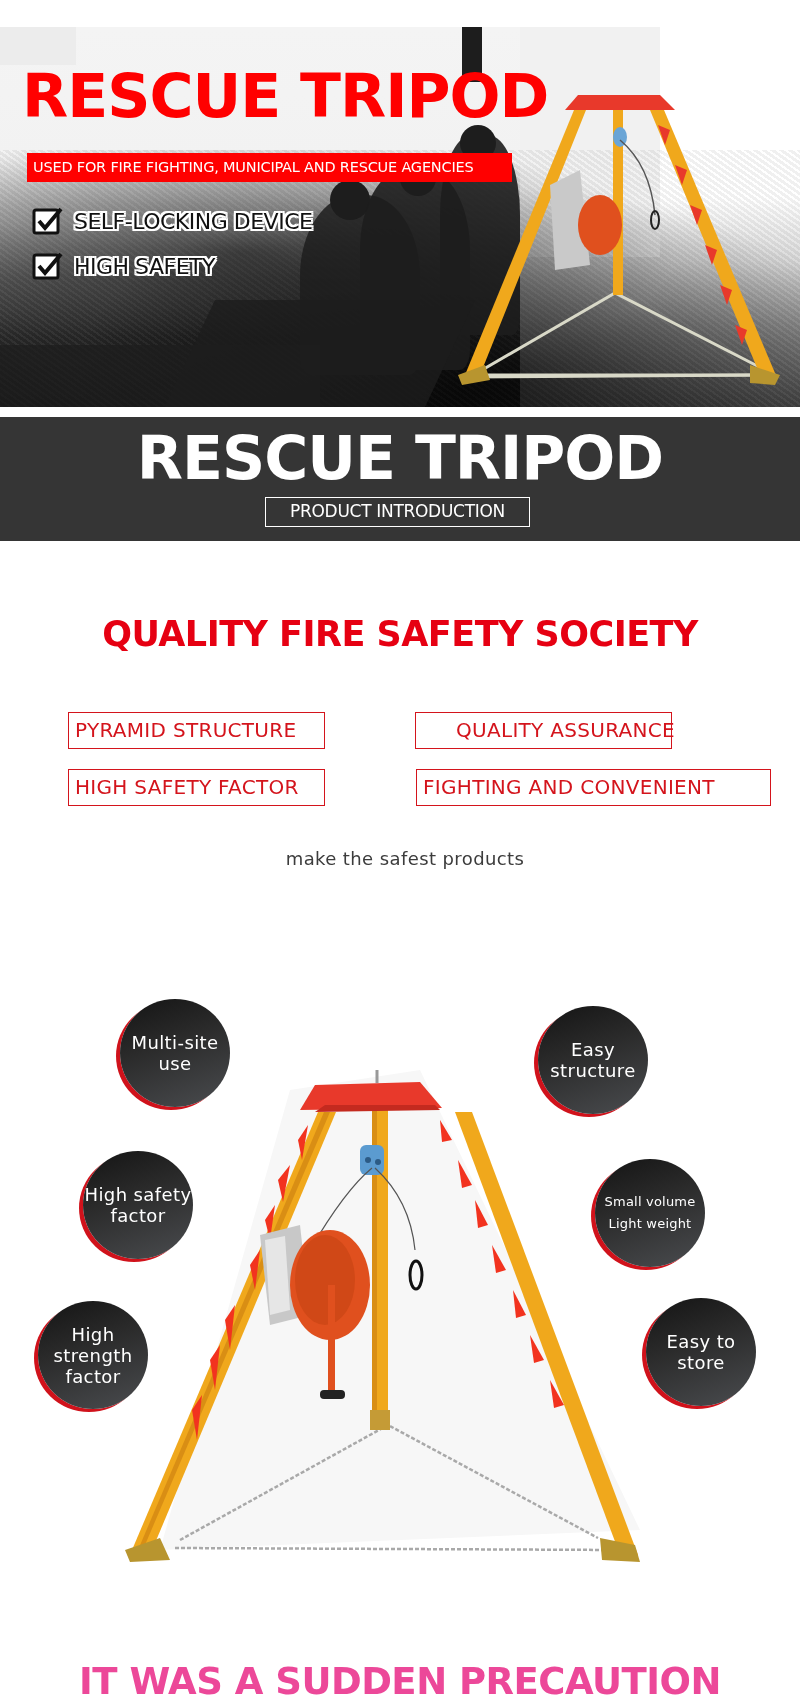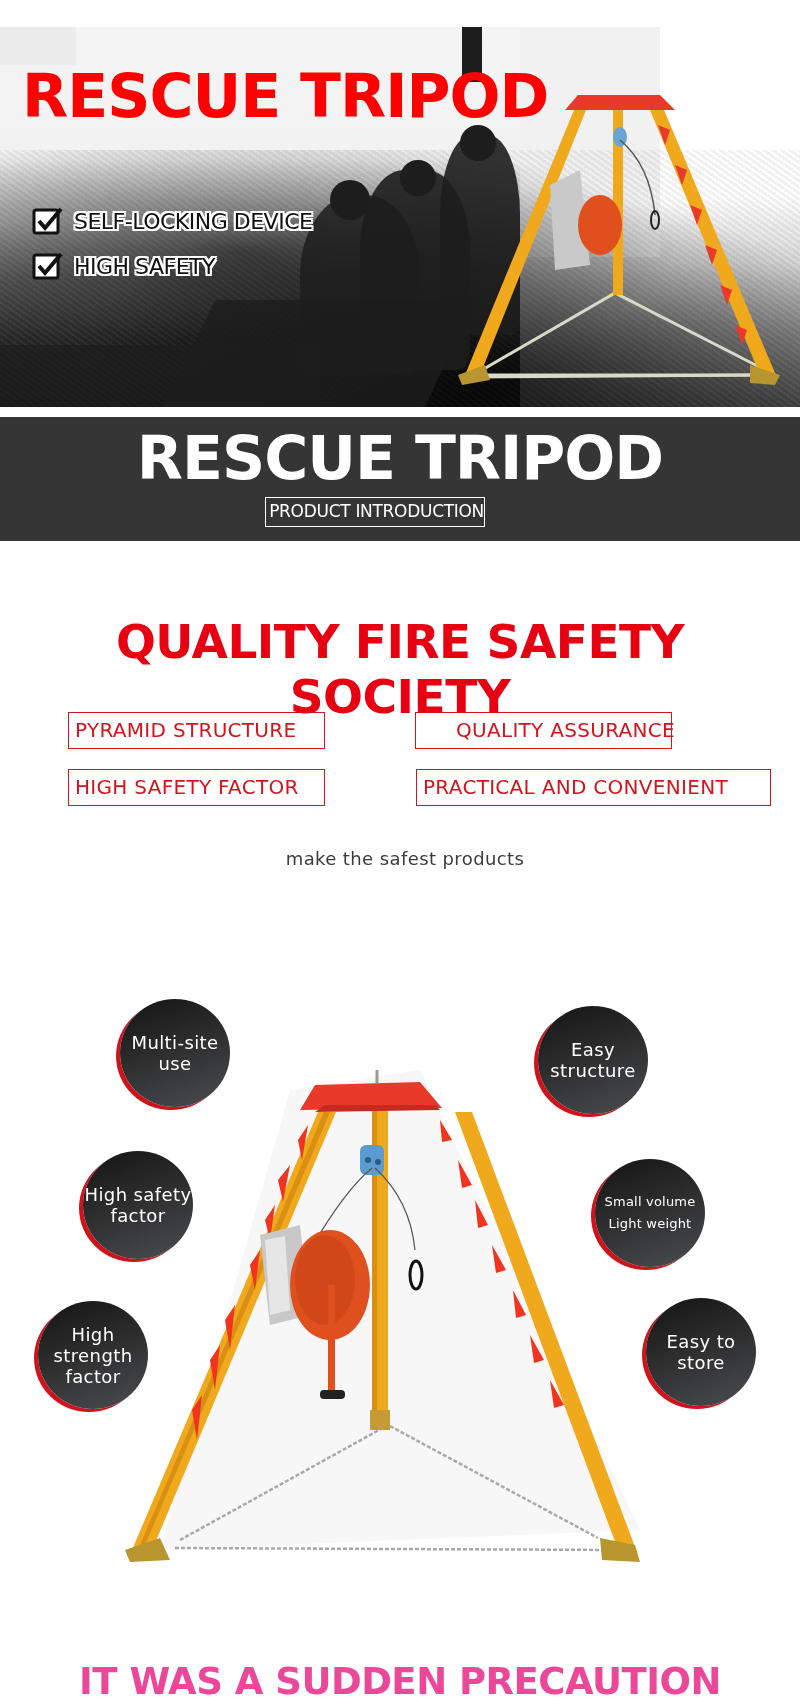--- a/index.html
+++ b/index.html
@@ -29,26 +29,26 @@
   .hero-feature { position: absolute; left: 32px; display: flex; align-items: center; gap: 10px; }
   .check-box { width: 32px; height: 30px; position: relative; }
   .check-box svg { width: 32px; height: 30px; display: block; }
   .hero-feature-label { font-size: 22px; color: #111; letter-spacing: -0.5px; white-space: nowrap;
     text-shadow: -2px -2px 0 #fff, 2px -2px 0 #fff, -2px 2px 0 #fff, 2px 2px 0 #fff, 0 2px 0 #fff, 0 -2px 0 #fff, 2px 0 0 #fff, -2px 0 0 #fff; }
 
   
   .banner { position: absolute; left: 0; top: 417px; width: 800px; height: 124px; background: #353535; }
   .banner-title { position: absolute; left: 0; top: 8px; width: 800px; text-align: center; color: #fff;
     font-weight: bold; font-size: 60px; letter-spacing: -1px; line-height: 1.1; }
-  .banner-tag { position: absolute; left: 265px; top: 80px; width: 220px; height: 30px; border: 1.5px solid #fff;
-    color: #fff; font-size: 17px; line-height: 27px; text-align: right; letter-spacing: -0.3px; }
+  .banner-tag { position: absolute; left: 265px; top: 80px; width: 265px; height: 30px; border: 1.5px solid #fff;
+    color: #fff; font-size: 17px; line-height: 27px; text-align: center; letter-spacing: -0.3px; }
 
   
   .quality-title { position: absolute; left: 0; top: 614px; width: 800px; text-align: center;
-    color: #e60012; font-weight: bold; font-size: 47px; letter-spacing: -0.5px; }
+    color: #e60012; font-weight: bold; font-size: 35px; letter-spacing: -0.5px; }
   .tag { position: absolute; height: 37px; border: 1.5px solid #d4141c; color: #d4141c;
     font-size: 20px; line-height: 34px; padding: 0 6px; white-space: nowrap; letter-spacing: 0.3px; }
   .quality-desc { position: absolute; left: 100px; top: 842px; width: 610px; text-align: center;
     color: #3c3c3c; font-size: 18px; line-height: 33px; letter-spacing: 0.4px; }
   .circle { position: absolute; border-radius: 50%;
     background: linear-gradient(160deg, #141414 0%, #2a2a2a 40%, #4a4c4f 100%);
     box-shadow: -4px 3px 0 0 #d0121b;
     color: #fff; display: flex; align-items: center; justify-content: center; text-align: center; }
   .circle span { display: block; font-size: 18px; line-height: 21px; letter-spacing: 0.4px; }
   .circle.small-text span { font-size: 13px; line-height: 22px; letter-spacing: 0.2px; }
@@ -103,20 +103,21 @@
           <polygon points="255,170 267,175 262,190"></polygon>
         <polygon points="270,210 282,215 277,230"></polygon>
           <polygon points="285,250 297,255 292,270"></polygon>
       </g>
       <polygon points="8,300 35,290 40,305 12,310" fill="#b8952f"></polygon>
       <polygon points="300,290 330,300 325,310 300,308" fill="#b8952f"></polygon>
     </svg>
   </div>
 
   <div class="hero-title">RESCUE TRIPOD</div>
+  <div class="hero-sub">USED FOR FIRE FIGHTING, MUNICIPAL AND RESCUE AGENCIES</div>
 
   <div class="hero-feature" style="top:206px;">
     <span class="check-box">
       <svg viewBox="0 0 32 30">
           <rect x="2" y="4" width="24" height="23" rx="2" fill="#fff" stroke="#111" stroke-width="3"></rect>
           <path d="M7 15 L13 22 L29 3" fill="none" stroke="#111" stroke-width="4"></path>
         </svg>
     </span>
     <span class="hero-feature-label">SELF-LOCKING DEVICE</span>
   </div>
@@ -134,21 +135,21 @@
 <section class="banner">
   <div class="banner-title">RESCUE TRIPOD</div>
   <div class="banner-tag">PRODUCT INTRODUCTION</div>
 </section>
 
 <h2 class="quality-title">QUALITY FIRE SAFETY SOCIETY</h2>
 
 <div class="tag" style="left:68px;top:712px;width:257px;">PYRAMID STRUCTURE</div>
 <div class="tag" style="left:415px;top:712px;width:257px;padding-left:40px;">QUALITY ASSURANCE</div>
 <div class="tag" style="left:68px;top:769px;width:257px;">HIGH SAFETY FACTOR</div>
-<div class="tag" style="left:416px;top:769px;width:355px;">PRACTICAL AND CONVENIENT</div>
+<div class="tag" style="left:416px;top:769px;width:355px;">FIGHTING AND CONVENIENT</div>
 
 <div class="quality-desc">
   <div>make the safest products</div>
 </div>
 
 <div class="tripod">
   <svg viewBox="0 0 560 520">
 
     <polygon points="170,40 300,20 520,480 40,500" fill="#f7f7f7"></polygon>
 

